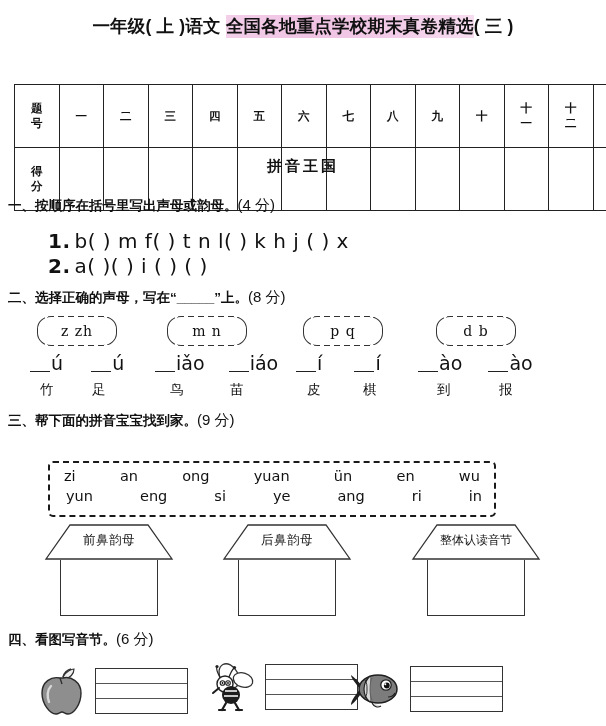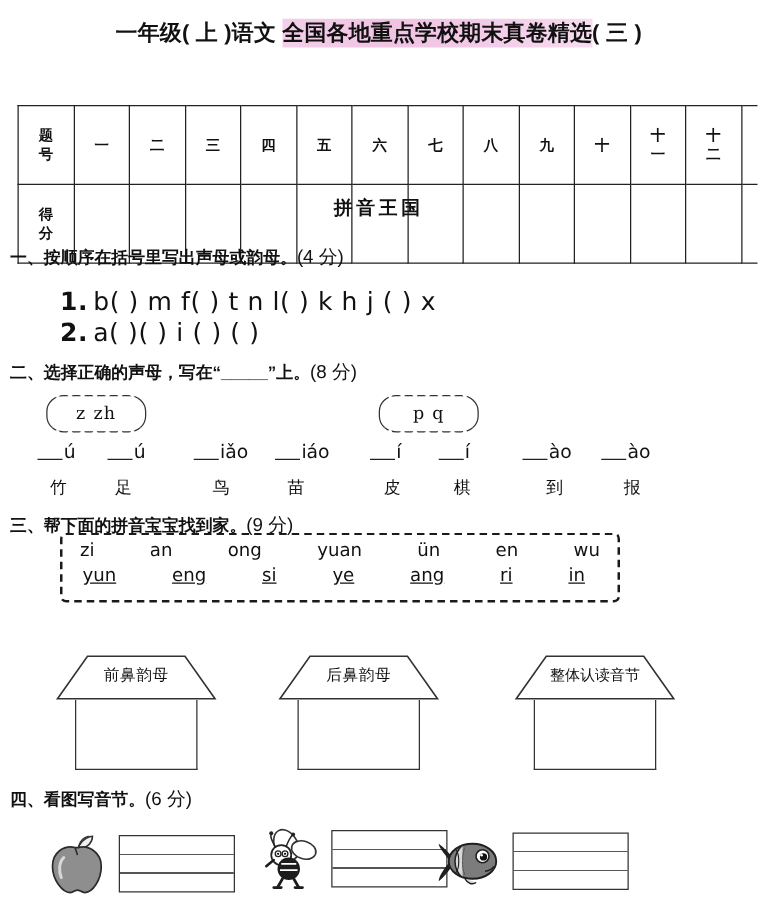--- a/index.html
+++ b/index.html
@@ -103,54 +103,54 @@
       radial-gradient(circle at 5px 5px, transparent 4px, #fff 4.2px) repeat-x;
     background-size:10px 10px;
   }
   .cloud .scallop.bot{top:auto;bottom:-2px;
     background:
       radial-gradient(circle at 5px 1px, transparent 4px, #fff 4.2px) repeat-x;
     background-size:10px 10px;}
   .cloud-txt{position:relative;z-index:3;}
   .s2-blanks{
     position:absolute;top:352px;
-    font-size:15px;
+    font-size:19px;
     white-space:nowrap;
     font-family:"DejaVu Sans","Liberation Sans",sans-serif;
   }
   .blank-item{display:inline-block;}
   .ul{
     display:inline-block;width:20px;
     border-bottom:1.2px solid #222;
     vertical-align:-2px;margin-right:1px;
   }
   .s2-chars{
     position:absolute;top:381px;
     font-size:13.5px;
     font-family:"DejaVu Serif","Liberation Serif",serif;
     white-space:nowrap;
   }
 
   
   .dash-box{
-    position:absolute;left:48px;top:426px;
+    position:absolute;left:48px;top:461px;
     width:448px;height:56px;
     border:2.2px dashed #1a1a1a;
     border-radius:5px;
     box-sizing:border-box;
   }
   .dash-row{
     display:flex;
     justify-content:space-between;
     padding:0 14px;
     font-size:14.5px;
     font-family:"DejaVu Sans","Liberation Sans",sans-serif;
   }
   .dash-row.r1{margin-top:5px;}
-  .dash-row.r2{margin-top:4px;padding:0 26px 0 16px;text-decoration:underline;}
+  .dash-row.r2{margin-top:4px;padding:0 12px 0 16px;}
   .dash-row span{display:inline-block;}
 
   
   .house{position:absolute;width:130px;}
   .house .roof{
     width:130px;height:38px;
     position:relative;
   }
   .house .roof svg{display:block;}
   .house .roof .rtxt{
@@ -267,20 +267,27 @@
     <span class="blank-item"><span class="ul"></span><span>ú</span></span>
     <span style="display:inline-block;width:16px"></span>
     <span class="blank-item"><span class="ul"></span><span>ú</span></span>
   </div>
   <div class="s2-chars" style="left:40px">
     <span>竹</span>
     <span style="display:inline-block;width:30px"></span>
     <span>足</span>
   </div>
 
+  <div class="s2-group" style="left:167px">
+    <div class="cloud">
+      <div class="scallop"></div>
+      <div class="scallop bot"></div>
+      <span class="cloud-txt">m  n</span>
+    </div>
+  </div>
   <div class="s2-blanks" style="left:155px">
     <span class="blank-item"><span class="ul"></span><span>iǎo</span></span>
     <span style="display:inline-block;width:12px"></span>
     <span class="blank-item"><span class="ul"></span><span>iáo</span></span>
   </div>
   <div class="s2-chars" style="left:170px">
     <span>鸟</span>
     <span style="display:inline-block;width:38px"></span>
     <span>苗</span>
   </div>
@@ -296,20 +303,27 @@
     <span class="blank-item"><span class="ul"></span><span>í</span></span>
     <span style="display:inline-block;width:20px"></span>
     <span class="blank-item"><span class="ul"></span><span>í</span></span>
   </div>
   <div class="s2-chars" style="left:307px">
     <span>皮</span>
     <span style="display:inline-block;width:34px"></span>
     <span>棋</span>
   </div>
 
+  <div class="s2-group" style="left:436px">
+    <div class="cloud">
+      <div class="scallop"></div>
+      <div class="scallop bot"></div>
+      <span class="cloud-txt">d  b</span>
+    </div>
+  </div>
   <div class="s2-blanks" style="left:418px">
     <span class="blank-item"><span class="ul"></span><span>ào</span></span>
     <span style="display:inline-block;width:14px"></span>
     <span class="blank-item"><span class="ul"></span><span>ào</span></span>
   </div>
   <div class="s2-chars" style="left:437px">
     <span>到</span>
     <span style="display:inline-block;width:40px"></span>
     <span>报</span>
   </div>

